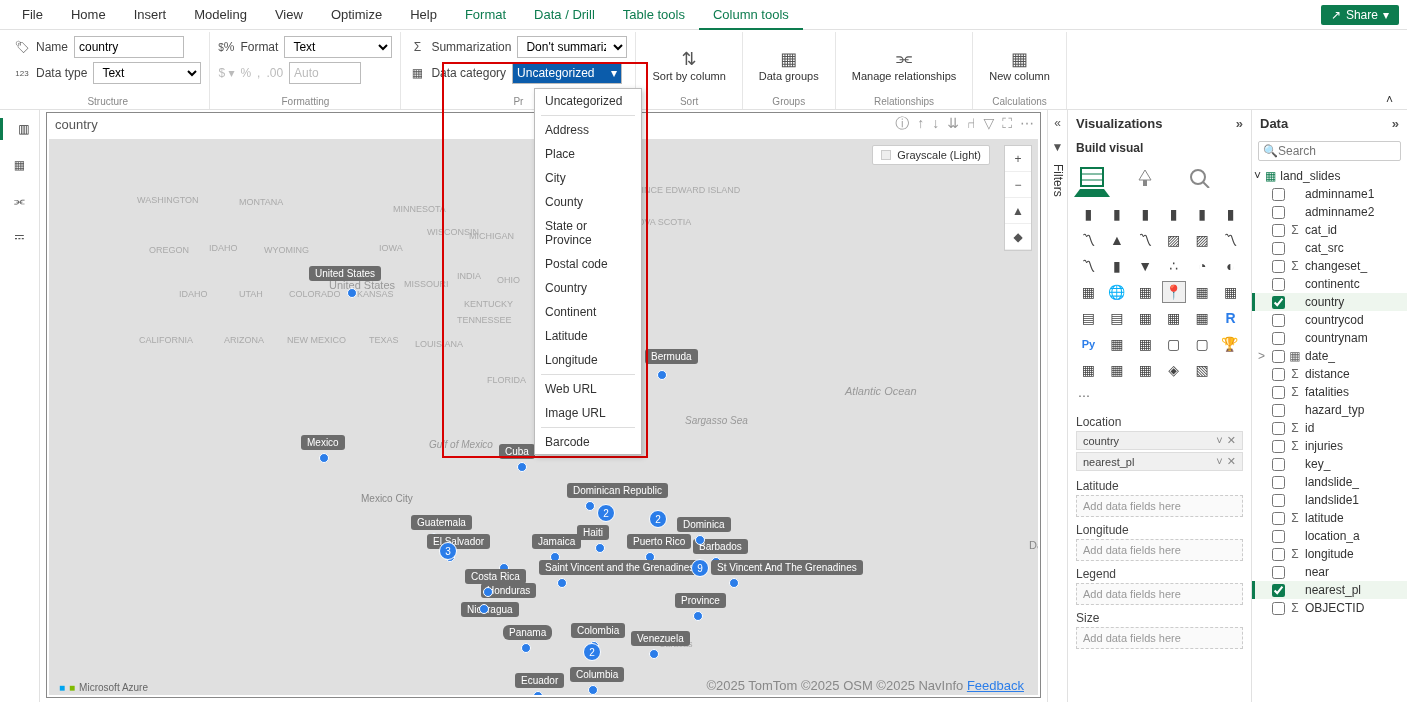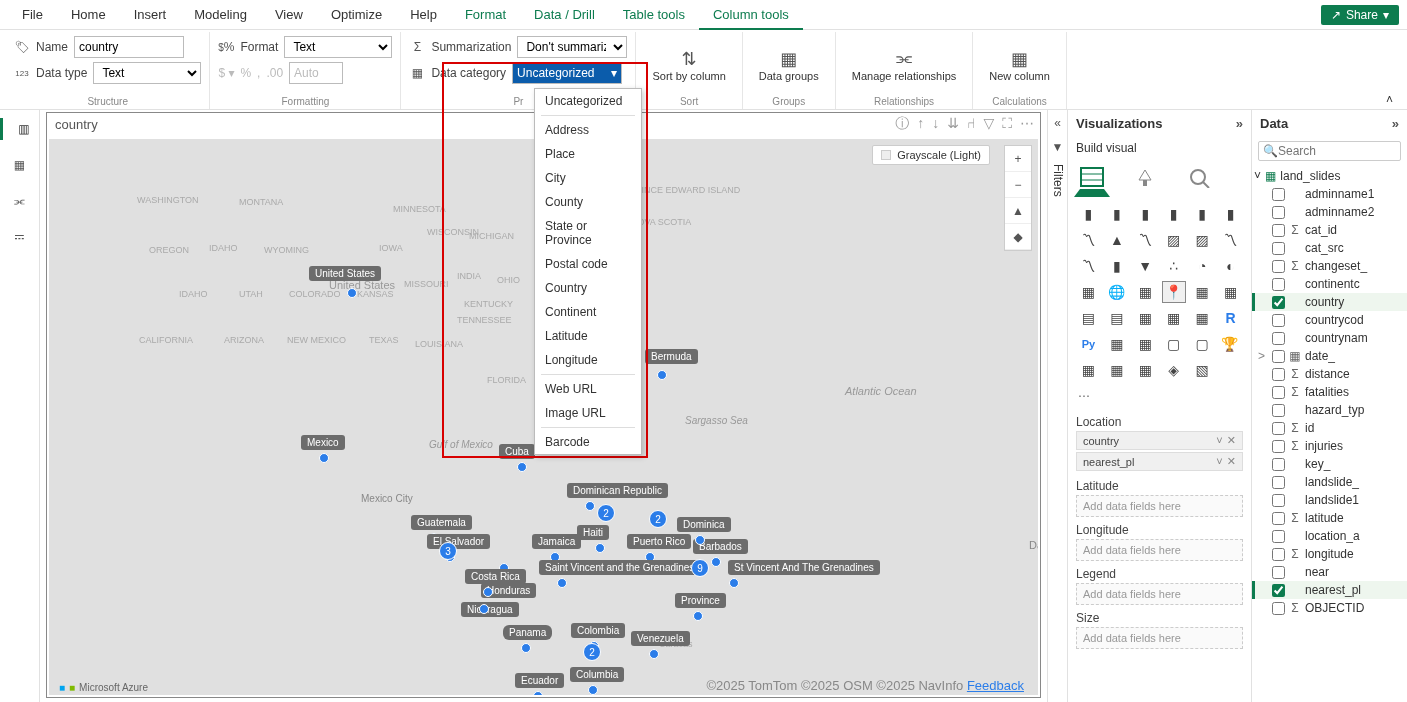--- a/index.html
+++ b/index.html
@@ -64,21 +64,21 @@
 .filters-tab { width: 20px; border-left: 1px solid #e1e1e1; display: flex; flex-direction: column; align-items: center; padding-top: 6px; gap: 6px; }
 .filters-tab .chev { cursor: pointer; color: #555; }
 .filters-tab .v-text { writing-mode: vertical-rl; font-size: 12px; color: #333; padding-top: 4px; }
 .filters-tab .funnel { margin-top: 4px; color: #555; }
 
 
 .viz-pane { width: 184px; border-left: 1px solid #e1e1e1; display: flex; flex-direction: column; }
 .pane-header { display: flex; align-items: center; padding: 6px 8px; font-weight: 600; font-size: 13px; }
 .pane-header .coll { margin-left: auto; cursor: pointer; color: #555; }
 .build-row { display: flex; align-items: center; padding: 4px 8px 8px; gap: 8px; }
-.build-row .sub { font-size: 12px; font-weight: 400; }
+.build-row .sub { font-size: 12px; font-weight: 700; }
 .build-icons { display: flex; gap: 26px; padding: 0 10px 6px; }
 .build-icons .bi { width: 28px; height: 28px; display: flex; align-items: center; justify-content: center; cursor: pointer; position: relative; }
 .build-icons .bi.active::after { content: ""; position: absolute; left: -4px; right: -4px; bottom: -6px; height: 0; border-bottom: 8px solid #0d7c4f; border-left: 6px solid transparent; border-right: 6px solid transparent; }
 .viz-gallery { display: grid; grid-template-columns: repeat(6, 24px); gap: 4px 2px; padding: 6px 6px; justify-content: space-evenly; }
 .viz-ico { width: 24px; height: 22px; display: flex; align-items: center; justify-content: center; background: #fff; cursor: pointer; color: #444; font-size: 14px; border: 1px solid transparent; }
 .viz-ico.sel { border: 1px solid #888; background: #f0f0f0; }
 .viz-more { padding: 2px 10px; color: #666; cursor: pointer; }
 
 .field-wells { padding: 4px 8px; overflow-y: auto; flex: 1; }
 .well-label { font-size: 12px; color: #444; padding: 6px 0 2px; }
@@ -146,21 +146,21 @@
       <div class="rib-row">
         <span class="ico"><sup>$</sup>%</span>
         <span>Format</span>
         <select class="rib-select" style="width:108px"><option>Text</option></select>
       </div>
       <div class="rib-row disabled">
         <span>$ ▾</span>
         <span>%</span>
         <span>,</span>
         <span>.00</span>
-        <input class="rib-input" style="width: 54px; color: rgb(187, 187, 187);" value="Auto">
+        <input class="rib-input" style="width: 72px; color: rgb(187, 187, 187);" value="Auto">
       </div>
     </div>
     <div class="rib-label">Formatting</div>
   </div>
 
   <div class="rib-group" style="position:relative">
     <div class="rows">
       <div class="rib-row">
         <span class="ico">Σ</span>
         <span>Summarization</span>
@@ -319,21 +319,21 @@
             <div class="marker-label" style="left: 644px; top: 400px;">Barbados</div>
             <div class="marker-dot" style="left: 662px; top: 418px;"></div>
             <div class="marker-label" style="left: 628px; top: 378px;">Dominica</div>
             <div class="marker-dot" style="left: 646px; top: 396px;"></div>
             <div class="marker-label" style="left: 416px; top: 430px;">Costa Rica</div>
             <div class="marker-dot" style="left: 434px; top: 448px;"></div>
             <div class="marker-label" style="left: 412px; top: 463px;">Nicaragua</div>
             <div class="marker-dot" style="left: 430px; top: 465px;"></div>
             <div class="marker-label" style="left: 490px; top: 421px;">Saint Vincent and the Grenadines</div>
             <div class="marker-dot" style="left: 508px; top: 439px;"></div>
-            <div class="marker-label" style="left: 679px; top: 421px;">St Vincent And The Grenadines</div>
+            <div class="marker-label" style="left: 662px; top: 421px;">St Vincent And The Grenadines</div>
             <div class="marker-dot" style="left: 680px; top: 439px;"></div>
             <div class="marker-label" style="left: 626px; top: 454px;">Province</div>
             <div class="marker-dot" style="left: 644px; top: 472px;"></div>
             <div class="marker-label" style="left: 454px; top: 486px; border-radius: 6px;">Panama</div>
             <div class="marker-dot" style="left: 472px; top: 504px;"></div>
             <div class="marker-label" style="left: 522px; top: 484px;">Colombia</div>
             <div class="marker-dot" style="left: 540px; top: 502px;"></div>
             <div class="marker-label" style="left: 582px; top: 492px;">Venezuela</div>
             <div class="marker-dot" style="left: 600px; top: 510px;"></div>
             <div class="marker-label" style="left: 521px; top: 528px;">Columbia</div>

